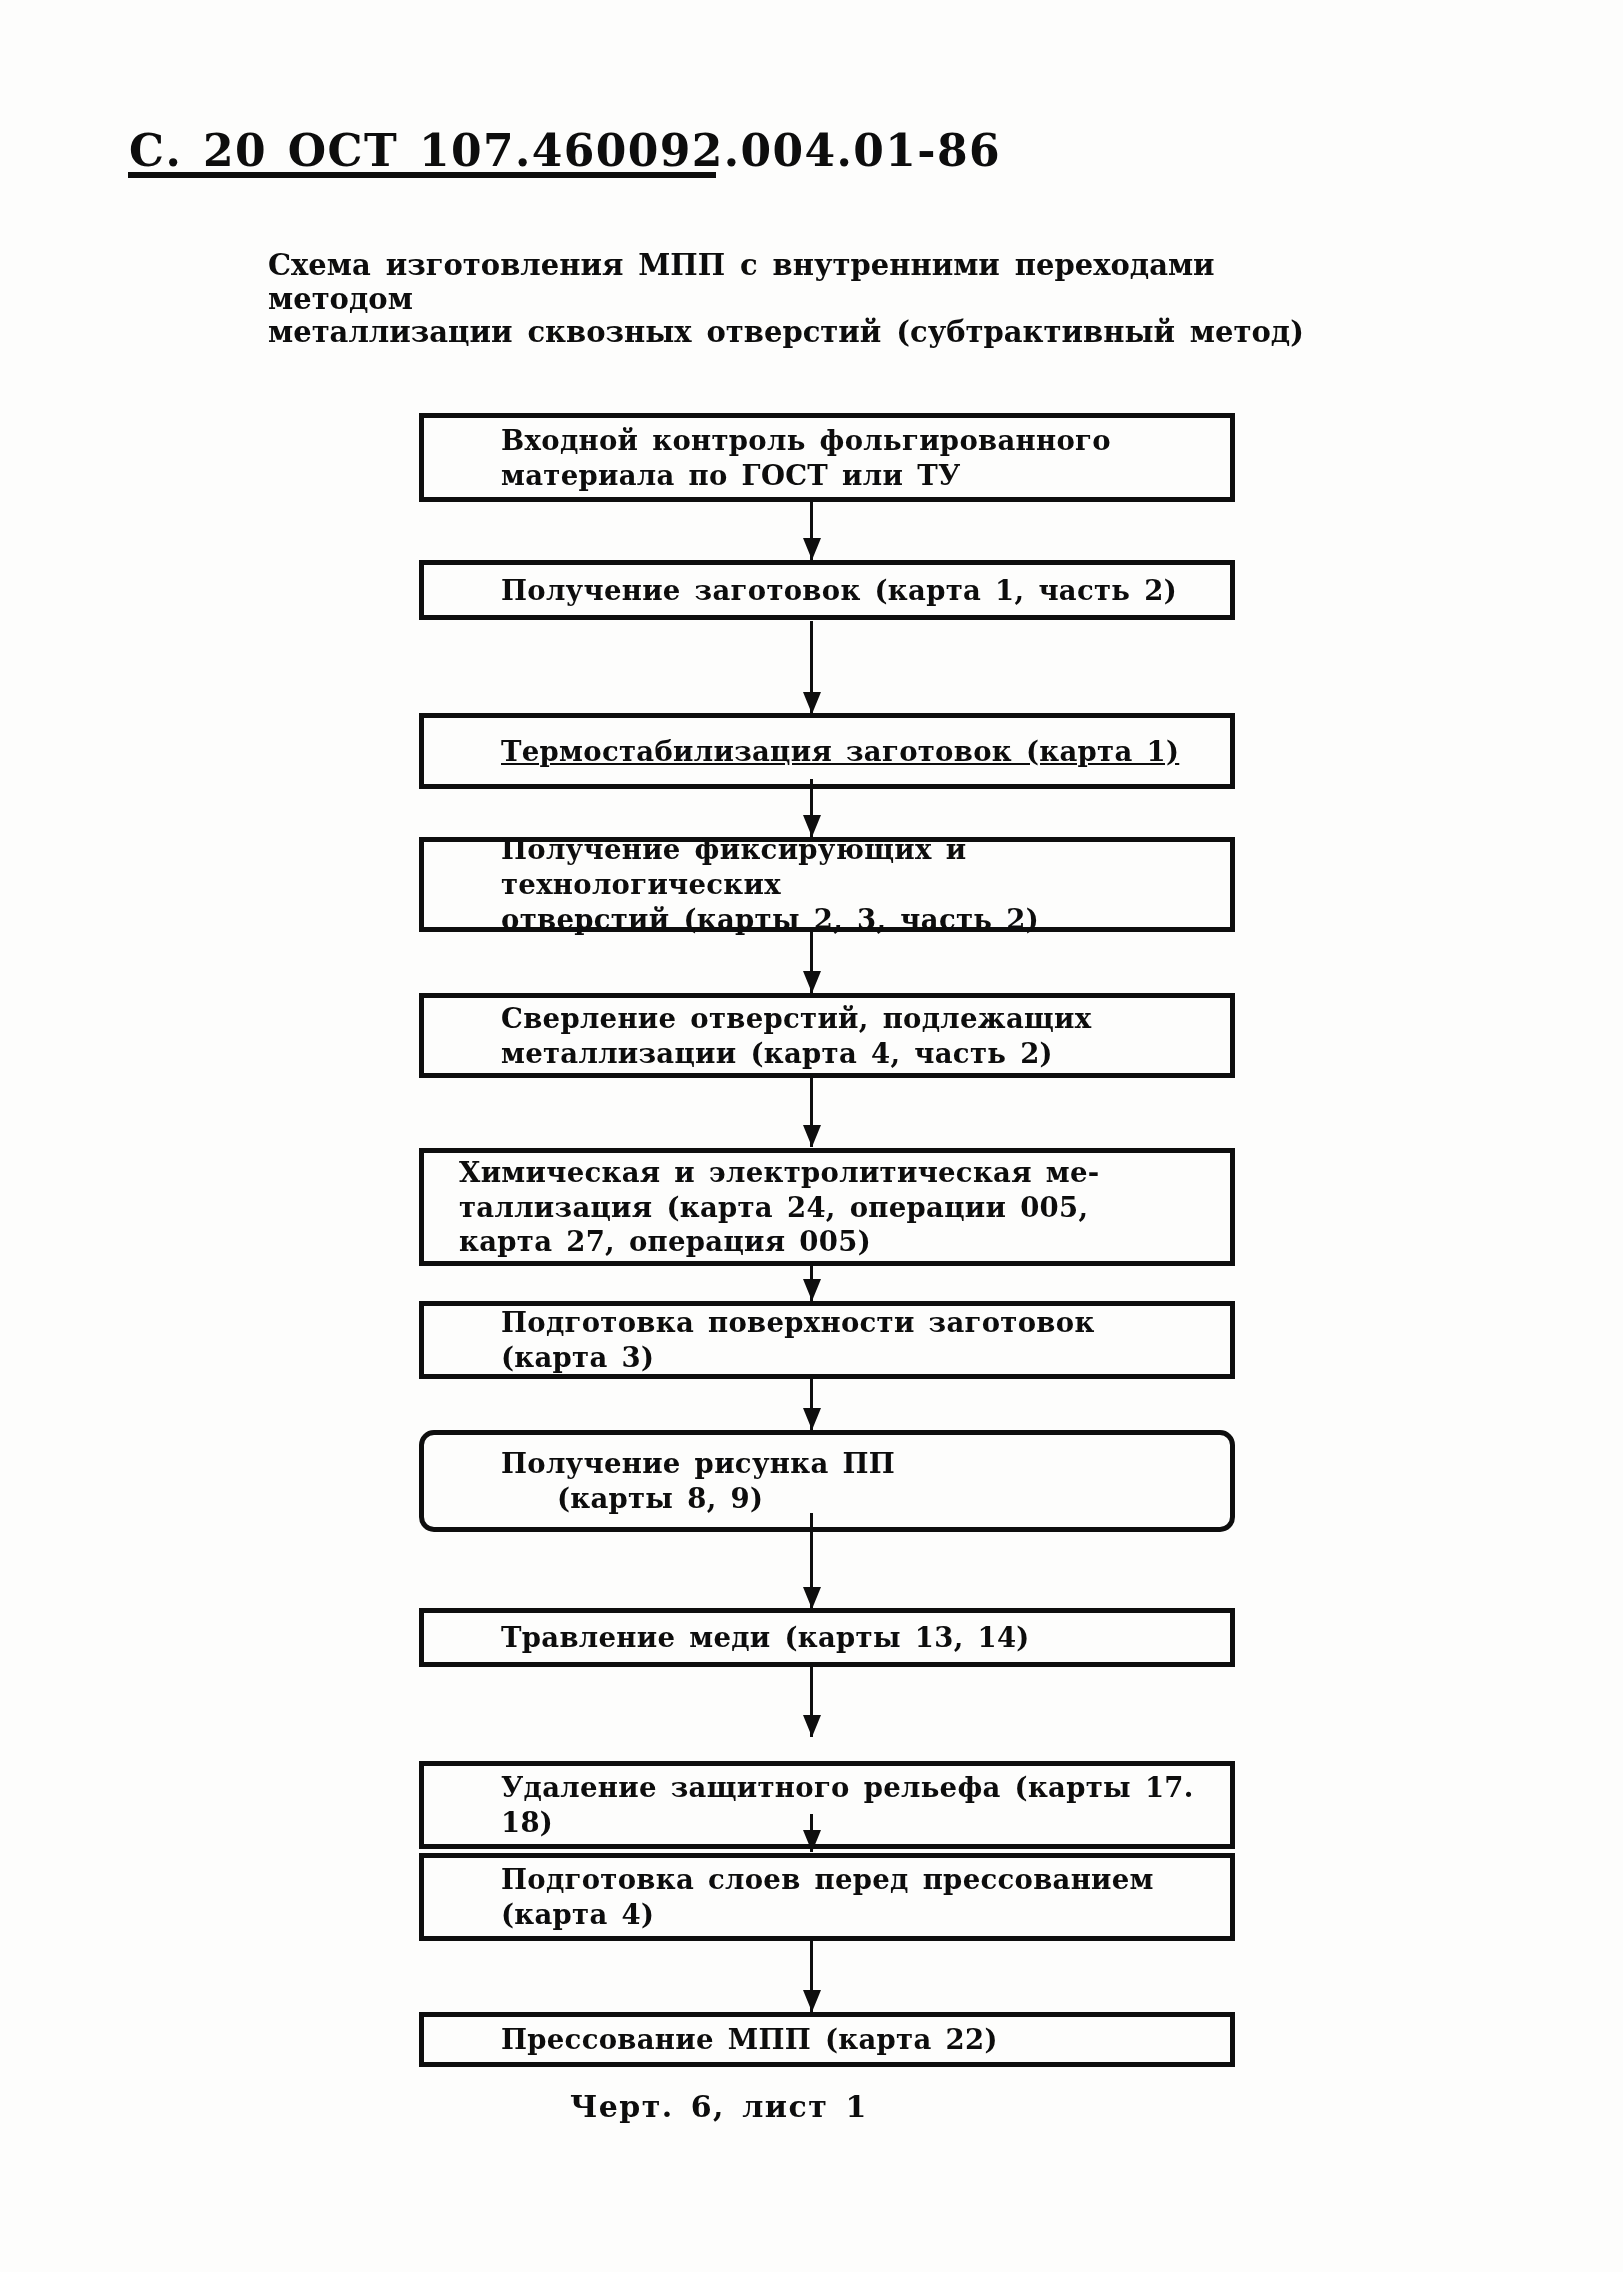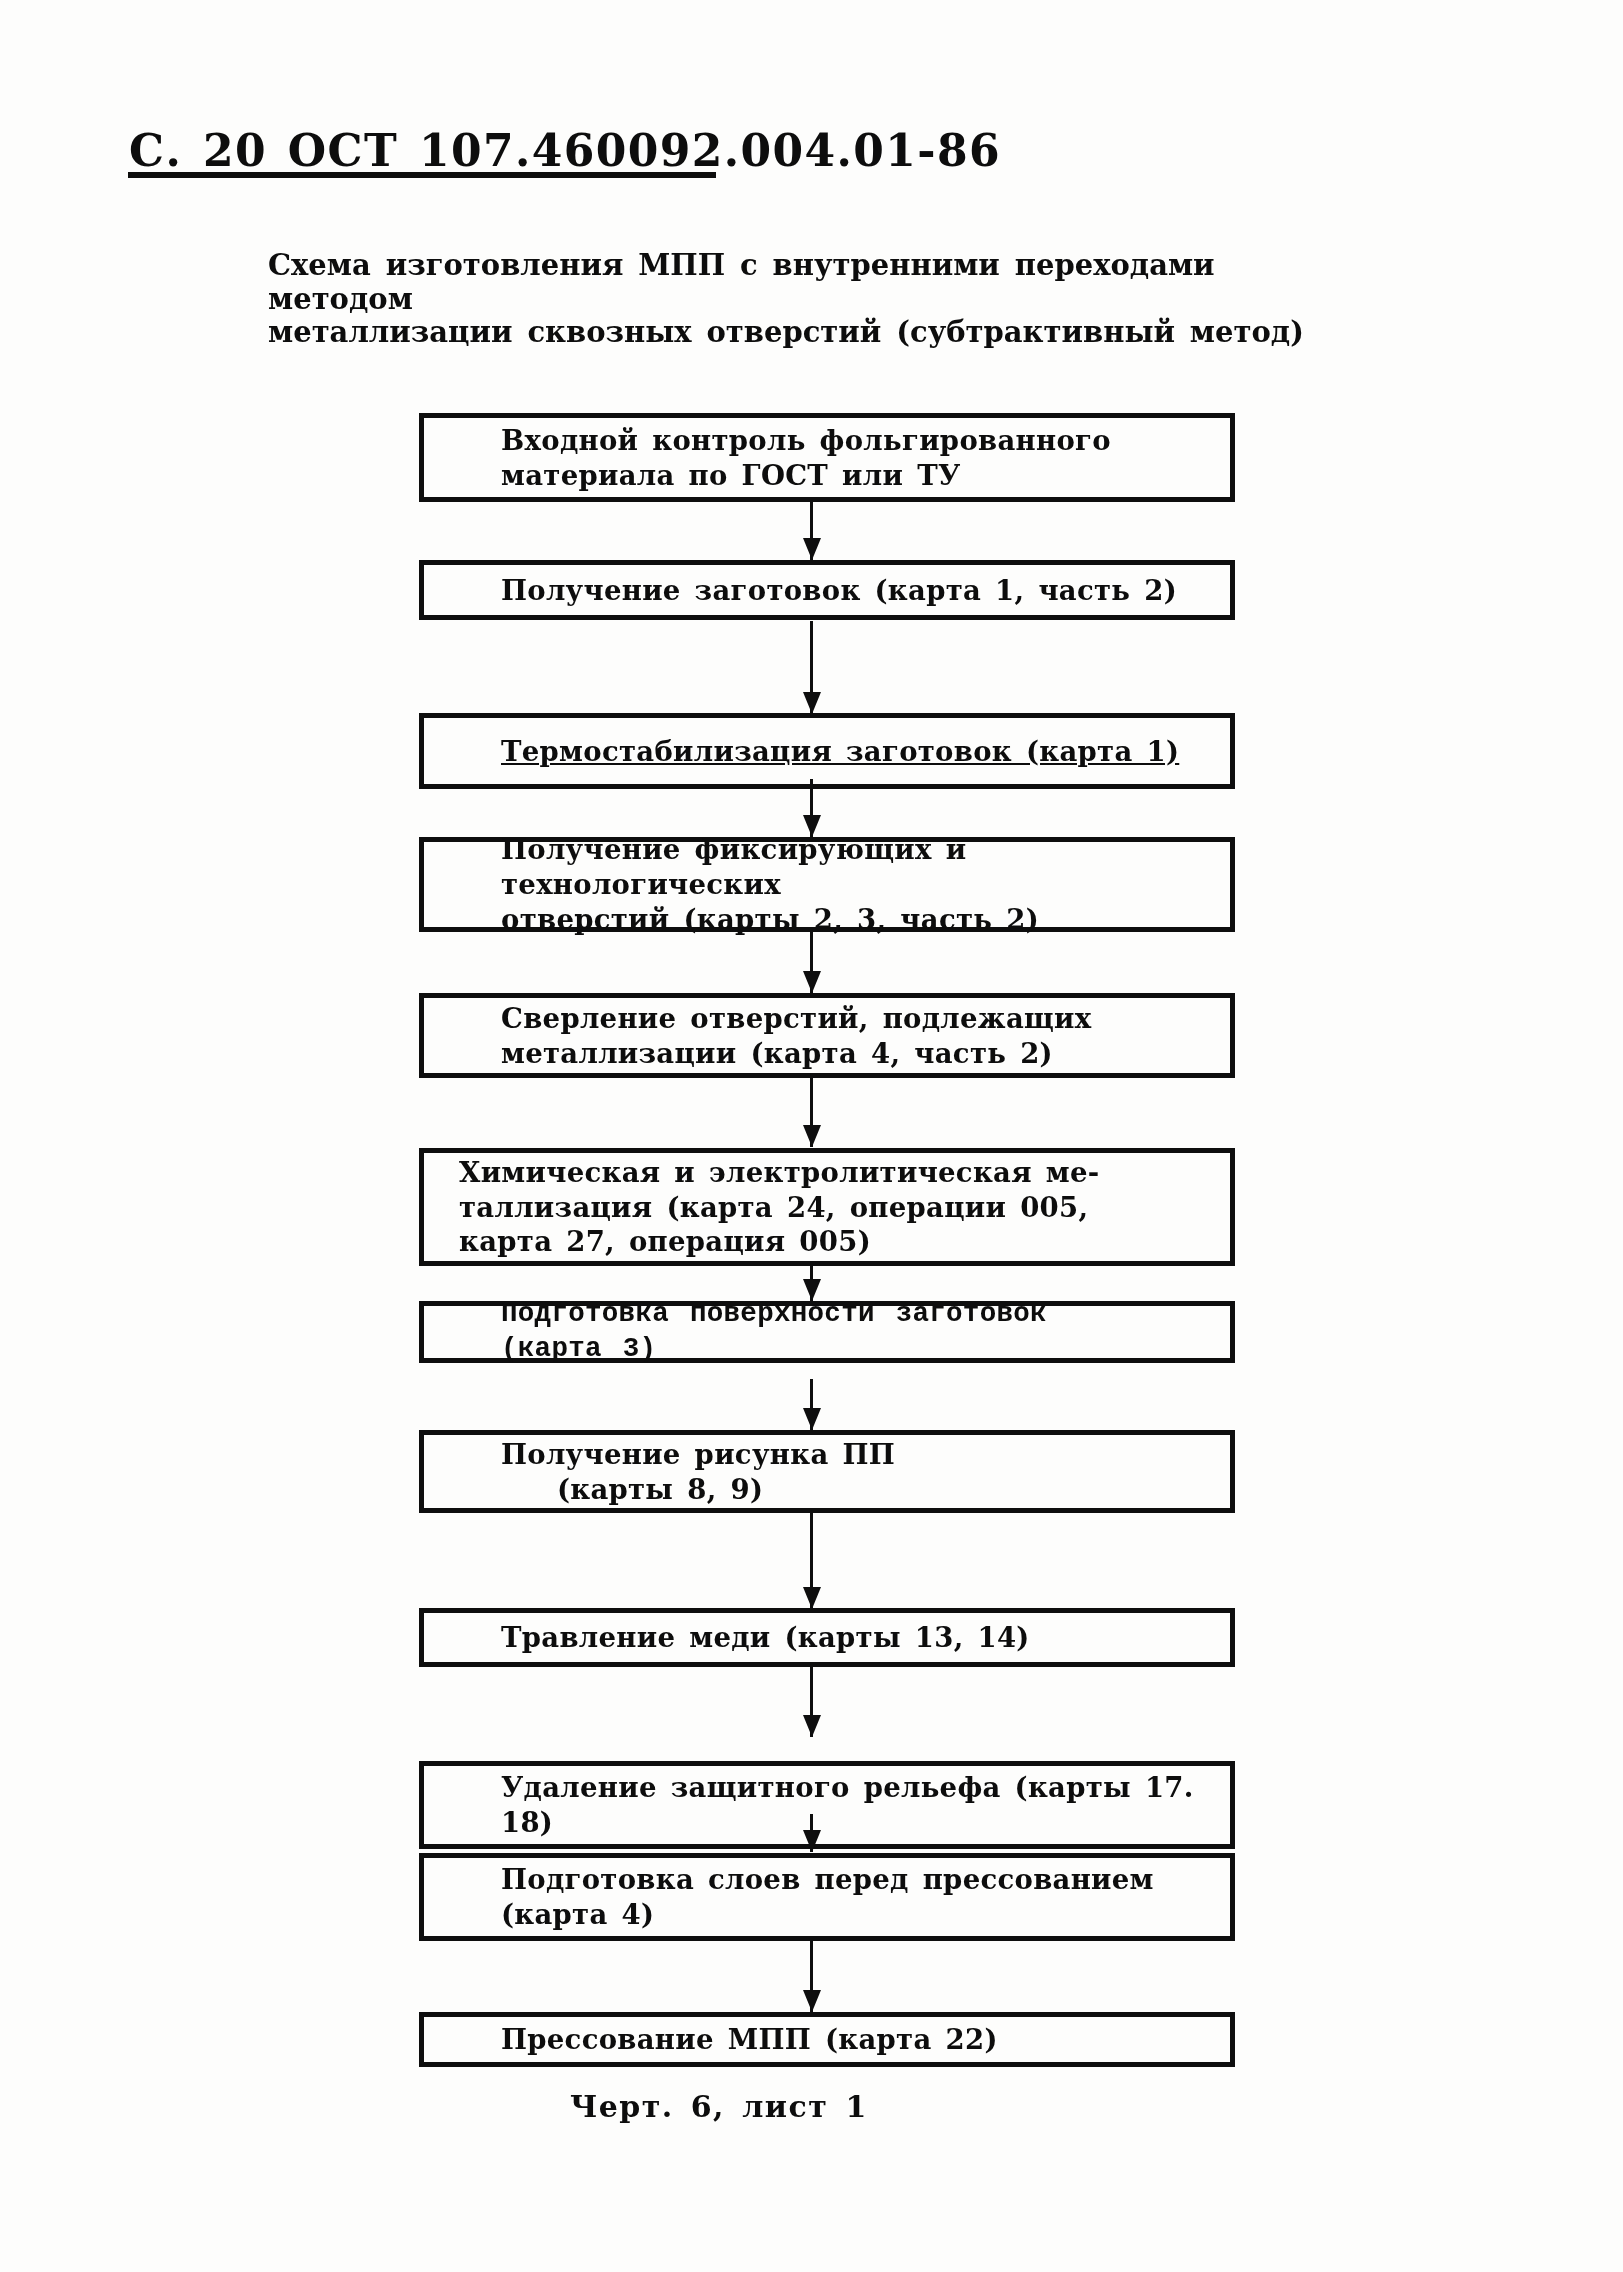--- a/index.html
+++ b/index.html
@@ -119,25 +119,25 @@
 
   <div class="box" style="top:993px;height:85px;">Сверление отверстий, подлежащих
 металлизации (карта 4, часть 2)</div>
   <div class="arrow" style="top:1078px;height:69px;"></div>
 
   <div class="box" style="top:1148px;height:118px;padding-left:35px;">Химическая и электролитическая ме-
 таллизация (карта 24, операции 005,
 карта 27, операция 005)</div>
   <div class="arrow" style="top:1266px;height:35px;"></div>
 
-  <div class="box" style="top:1301px;height:62px;font-family:Liberation Mono, monospace;">Подготовка поверхности заготовок
+  <div class="box" style="top:1301px;height:78px;">Подготовка поверхности заготовок
 (карта 3)</div>
   <div class="arrow" style="top:1379px;height:51px;"></div>
 
-  <div class="box" style="top:1430px;height:83px;">Получение рисунка ПП
+  <div class="box" style="top:1430px;height:102px;border-radius:15px;">Получение рисунка ПП
     (карты 8, 9)</div>
   <div class="arrow" style="top:1513px;height:96px;"></div>
 
   <div class="box" style="top:1608px;height:59px;">Травление меди (карты 13, 14)</div>
   <div class="arrow" style="top:1667px;height:70px;"></div>
 
   <div class="box" style="top:1737px;height:88px;margin-top:24px;">Удаление защитного рельефа (карты 17. 18)</div>
   <div class="arrow" style="top:1814px;height:38px;"></div>
 
   <div class="box" style="top:1853px;height:88px;">Подготовка слоев перед прессованием

